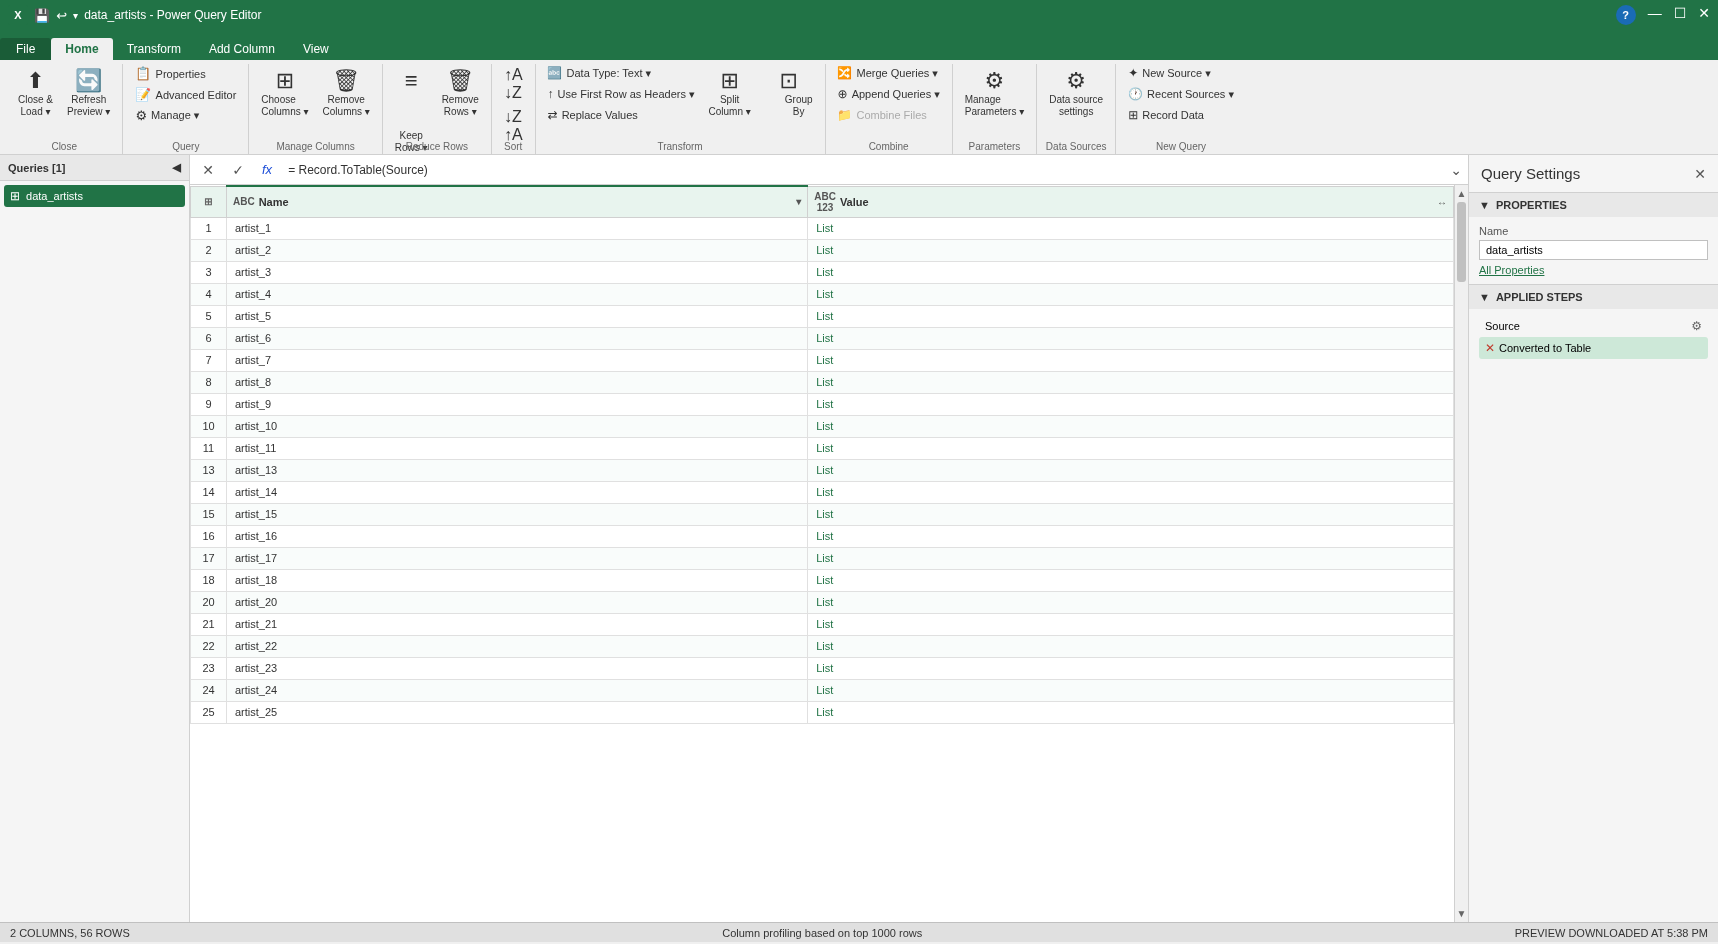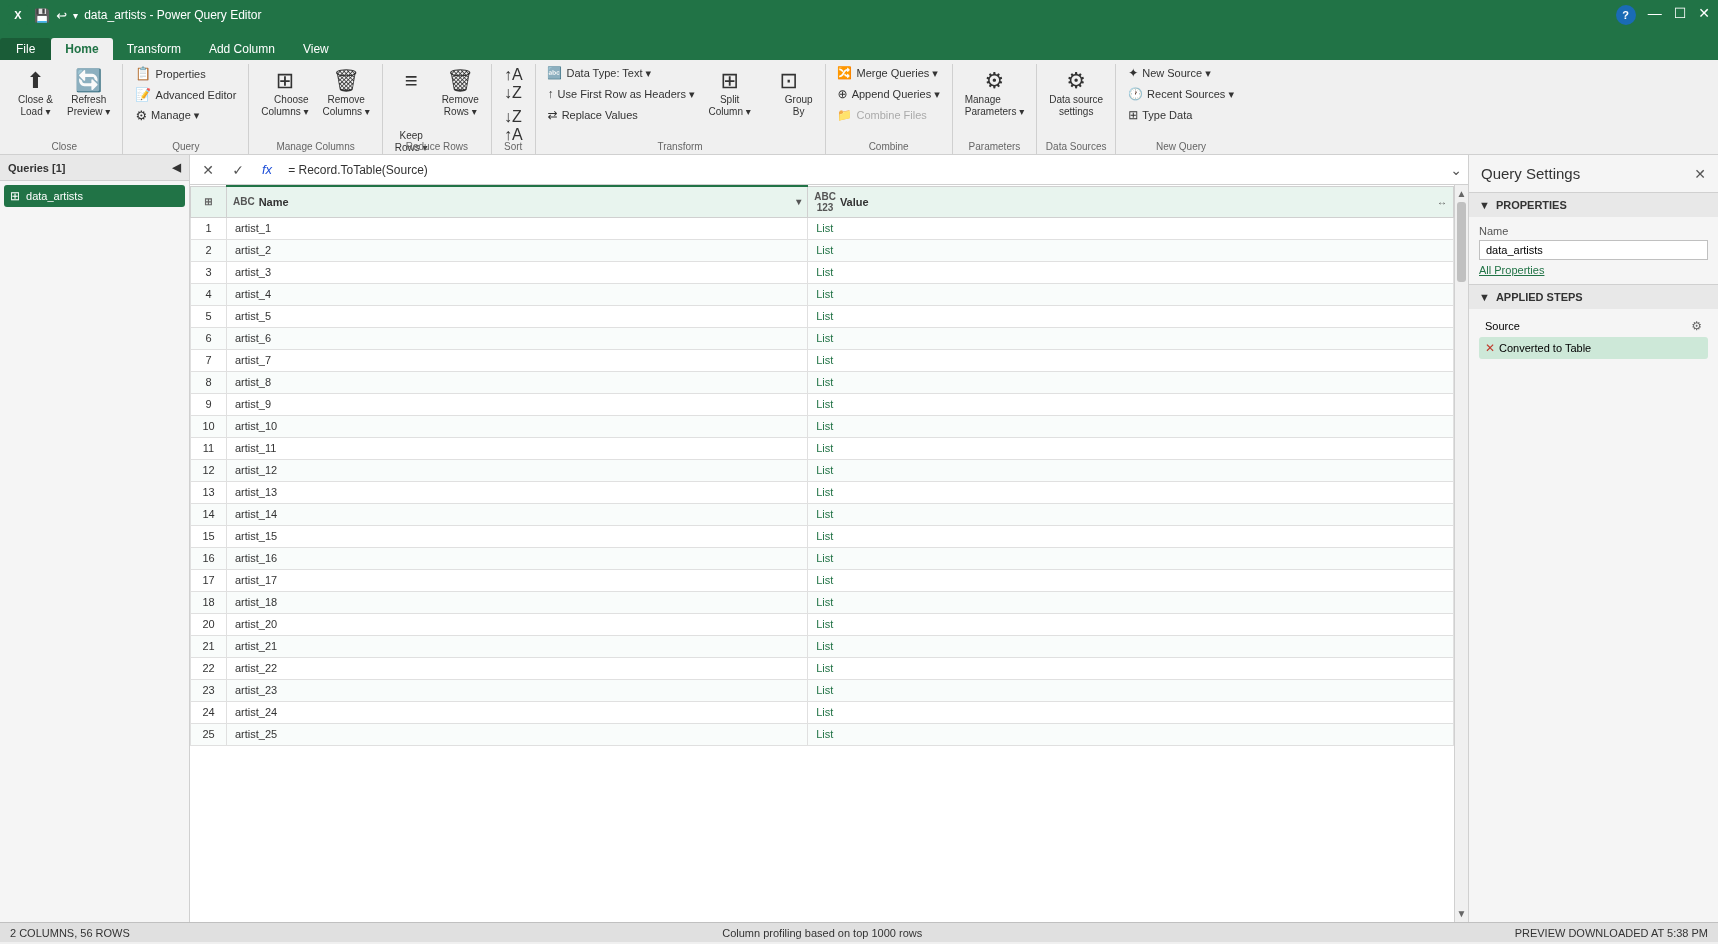--- a/index.html
+++ b/index.html
@@ -153,21 +153,21 @@
       </div>
     </div>
     <div class="ribbon-group-label">Query</div>
   </div>
 
   <div class="ribbon-group">
     <div class="ribbon-group-content">
       <div class="ribbon-btn">
         <div style="display:flex;flex-direction:column;align-items:center;">
           <span style="font-size:22px;">⊞</span>
-          <span style="font-size:10px;text-align:right;line-height:1.2;">Choose<br>Columns ▾</span>
+          <span style="font-size:10px;text-align:left;line-height:1.2;">Choose<br>Columns ▾</span>
         </div>
       </div>
       <div class="ribbon-btn">
         <div style="display:flex;flex-direction:column;align-items:center;">
           <span style="font-size:22px;">🗑</span>
           <span style="font-size:10px;text-align:center;line-height:1.2;">Remove<br>Columns ▾</span>
         </div>
       </div>
     </div>
     <div class="ribbon-group-label">Manage Columns</div>
@@ -285,21 +285,21 @@
         <div class="ribbon-btn-small">
           <span style="font-size:12px;">✦</span>
           <span>New Source ▾</span>
         </div>
         <div class="ribbon-btn-small">
           <span style="font-size:12px;">🕐</span>
           <span>Recent Sources ▾</span>
         </div>
         <div class="ribbon-btn-small">
           <span style="font-size:12px;">⊞</span>
-          <span>Type Data</span>
+          <span>Record Data</span>
         </div>
       </div>
     </div>
     <div class="ribbon-group-label">New Query</div>
   </div>
 
 </div>
 
 <div class="main-layout">
 
@@ -406,25 +406,20 @@
                 <td class="row-num-col">10</td>
                 <td>artist_10</td>
                 <td style="color: rgb(33, 115, 70);">List</td>
               </tr>
               <tr>
                 <td class="row-num-col">11</td>
                 <td>artist_11</td>
                 <td style="color: rgb(33, 115, 70);">List</td>
               </tr>
               <tr>
-                <td class="row-num-col">12</td>
-                <td>artist_12</td>
-                <td style="color: rgb(33, 115, 70);">List</td>
-              </tr>
-              <tr>
                 <td class="row-num-col">13</td>
                 <td>artist_13</td>
                 <td style="color: rgb(33, 115, 70);">List</td>
               </tr>
               <tr>
                 <td class="row-num-col">14</td>
                 <td>artist_14</td>
                 <td style="color: rgb(33, 115, 70);">List</td>
               </tr>
               <tr>

